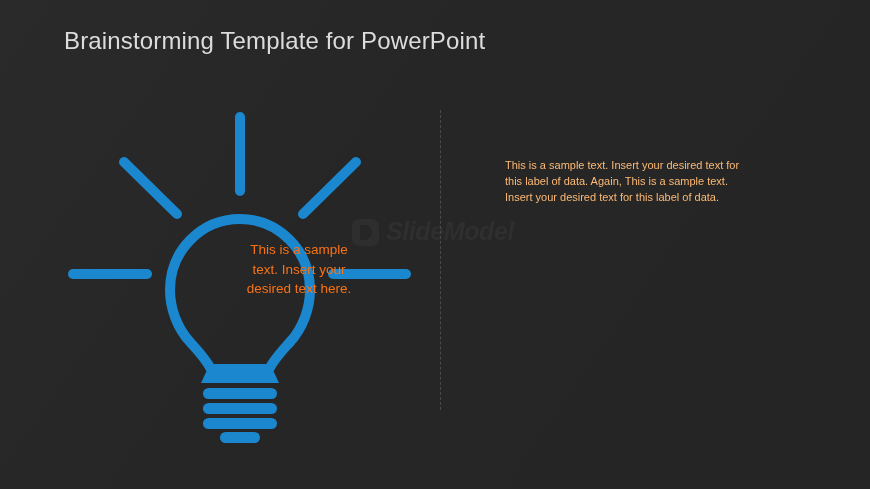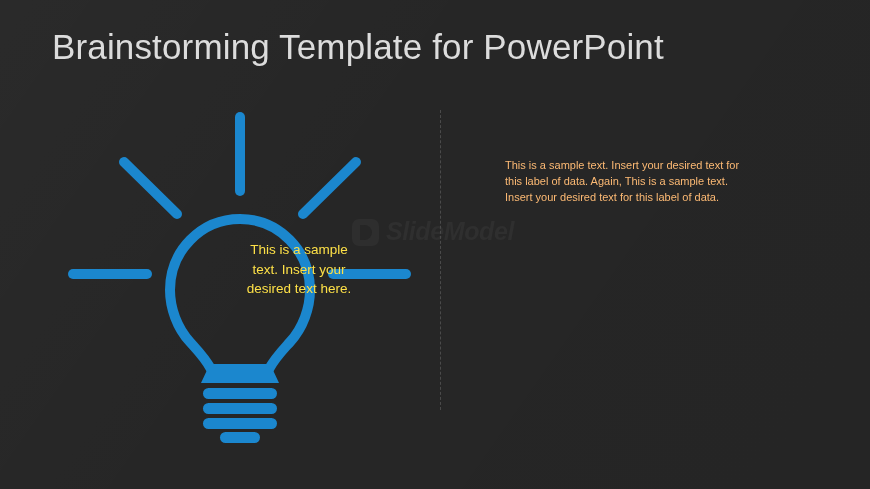--- a/index.html
+++ b/index.html
@@ -65,23 +65,23 @@
     font-size: 25px;
     font-weight: bold;
     letter-spacing: -0.4px;
     color: #2f2f2f;
     line-height: 1;
   }
 
   
   #slide-title {
     position: absolute;
-    left: 52px;
+    left: 64px;
     top: 27px;
-    font-size: 35px;
+    font-size: 24px;
     font-weight: normal;
     color: #dcdcdc;
     letter-spacing: 0.15px;
     white-space: nowrap;
     text-align: right;
   }
 
   
   #bulb-diagram {
     position: absolute;
@@ -93,21 +93,21 @@
   #bulb-svg { display: block; }
 
   #bulb-caption {
     position: absolute;
     left: 185px;
     top: 140px;
     width: 118px;
     text-align: center;
     font-size: 13.5px;
     line-height: 1.45;
-    color: #fde047;
+    color: #f97316;
   }
 
   
   #divider {
     position: absolute;
     left: 440px;
     top: 110px;
     width: 0;
     height: 300px;
     border-left: 1px dashed #4a4a4a;

